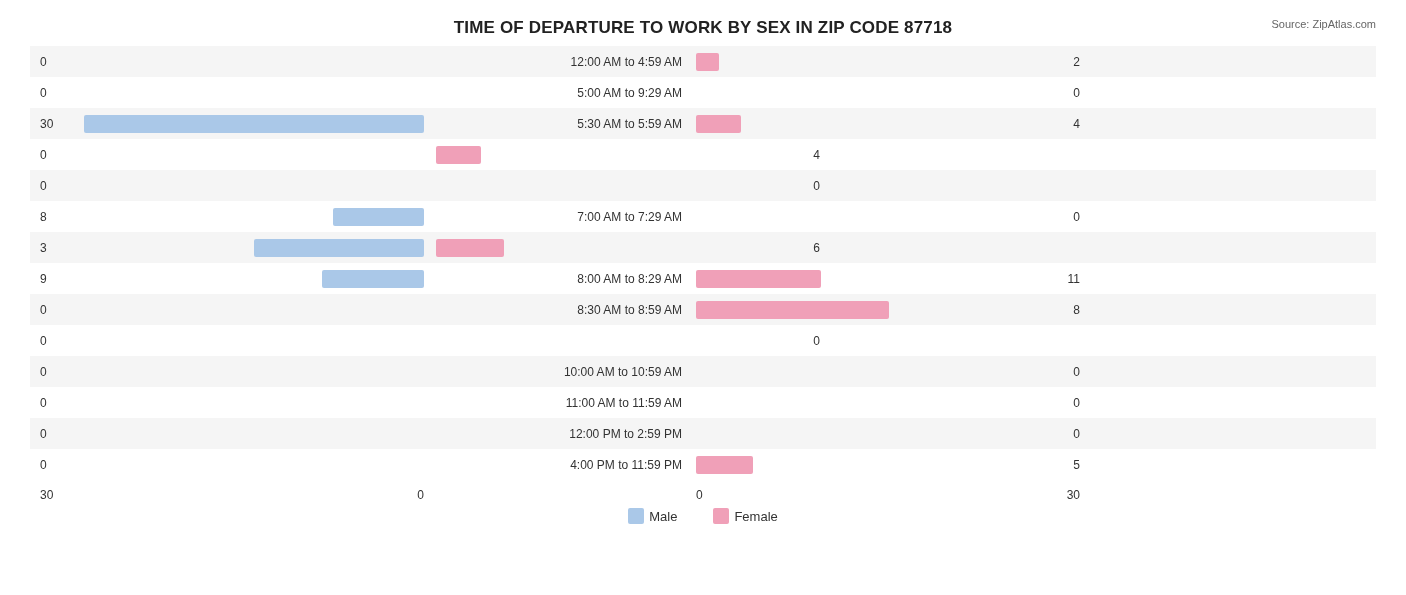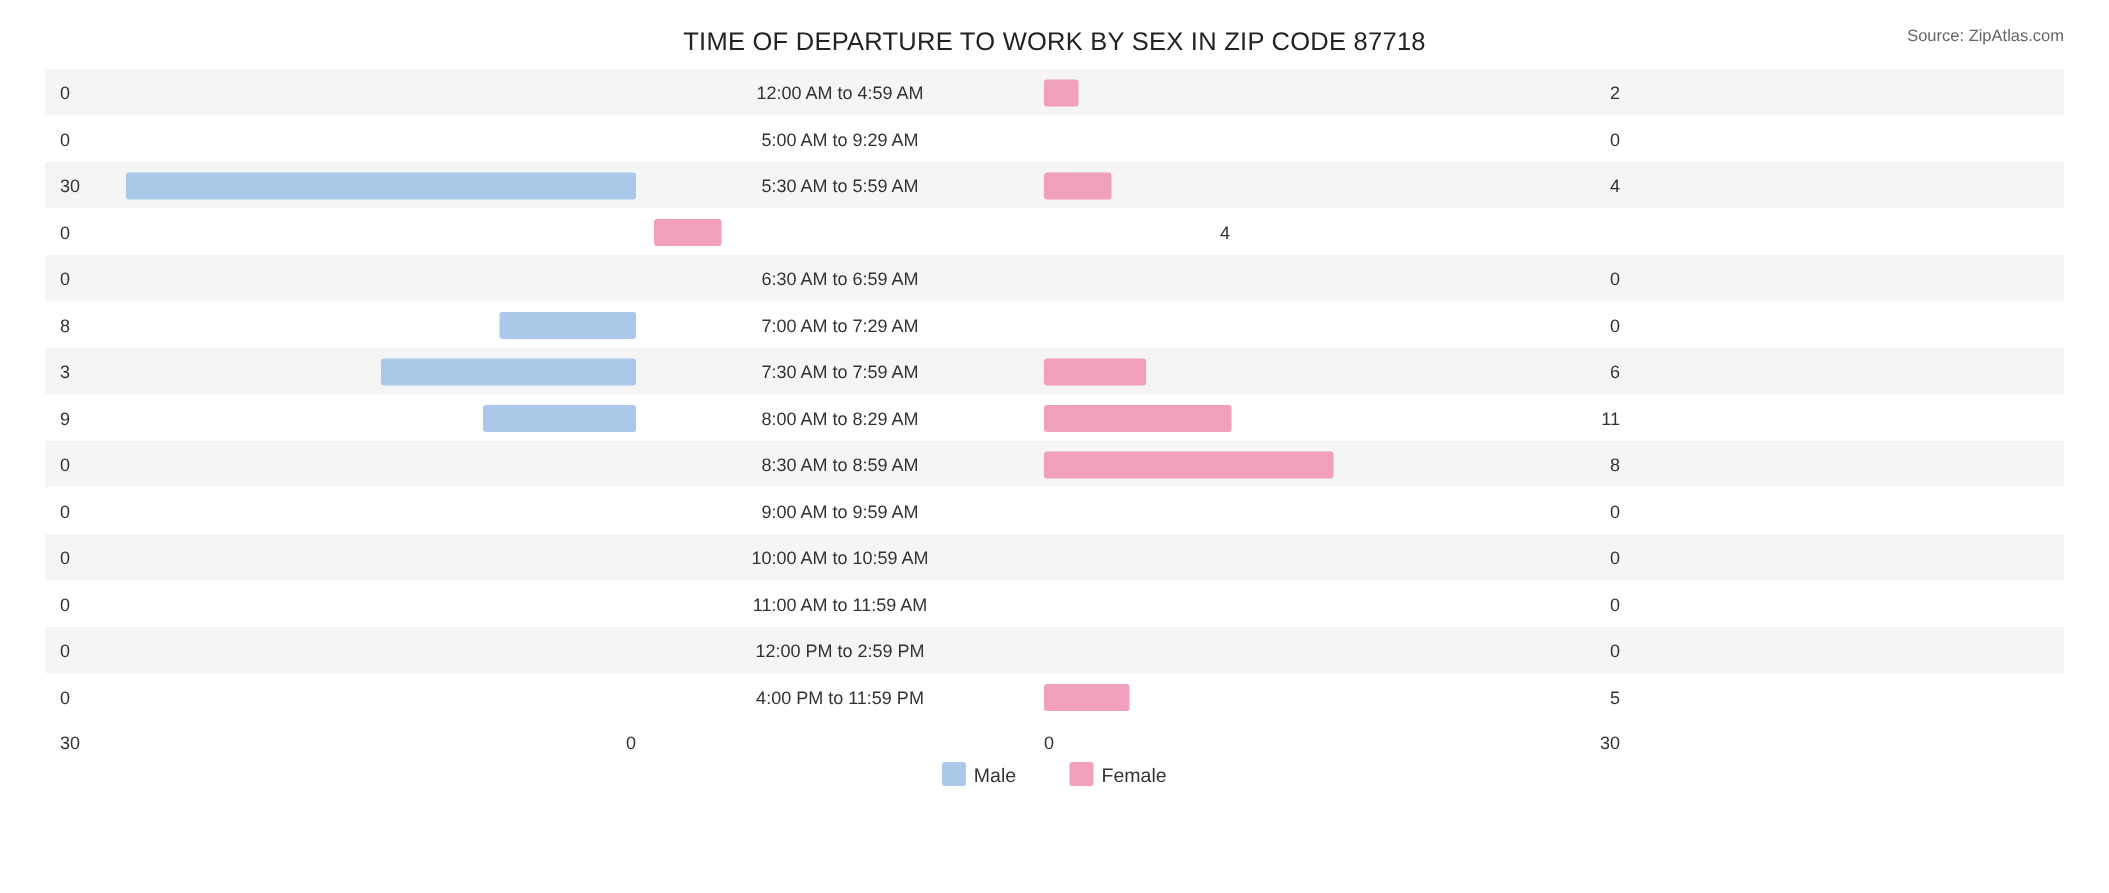--- a/index.html
+++ b/index.html
@@ -12,21 +12,21 @@
     }
     .chart-container {
       width: 1406px;
       min-height: 595px;
       background: #fff;
       padding: 18px 30px 40px 30px;
       position: relative;
     }
     .chart-title {
       font-size: 17px;
-      font-weight: 400;
+      font-weight: 700;
       color: #222;
       text-align: center;
       margin-bottom: 6px;
       letter-spacing: 0.01em;
     }
     .chart-source {
       position: absolute;
       top: 18px;
       right: 30px;
       font-size: 11px;
@@ -71,21 +71,21 @@
       width: 100%;
     }
     .bar-male {
       background: #aac8e8;
       height: 18px;
       border-radius: 2px;
       min-width: 0;
     }
     .center-label {
       width: 260px;
-      text-align: center;
+      text-align: right;
       font-size: 12px;
       color: #333;
       flex-shrink: 0;
       padding: 0 8px;
     }
     .right-section {
       width: 400px;
       display: flex;
       align-items: center;
       padding-left: 6px;
@@ -206,21 +206,20 @@
         <span class="right-value">4</span>
       </div>
     </div>
       <div class="bar-row">
       <div class="left-section">
         <span class="left-value">0</span>
         <div class="left-bar-wrap">
           <div class="bar-male" style="width:0px;"></div>
         </div>
       </div>
-      <div class="center-label">6:30 AM to 6:59 AM</div>
       <div class="right-section">
         <div class="bar-female" style="width:0px;"></div>
         <span class="right-value">0</span>
       </div>
     </div>
       <div class="bar-row">
       <div class="left-section">
         <span class="left-value">8</span>
         <div class="left-bar-wrap">
           <div class="bar-male" style="width:90.66666666666667px;"></div>
@@ -232,21 +231,20 @@
         <span class="right-value">0</span>
       </div>
     </div>
       <div class="bar-row">
       <div class="left-section">
         <span class="left-value">3</span>
         <div class="left-bar-wrap">
           <div class="bar-male" style="width:170px;"></div>
         </div>
       </div>
-      <div class="center-label">7:30 AM to 7:59 AM</div>
       <div class="right-section">
         <div class="bar-female" style="width:68px;"></div>
         <span class="right-value">6</span>
       </div>
     </div>
       <div class="bar-row">
       <div class="left-section">
         <span class="left-value">9</span>
         <div class="left-bar-wrap">
           <div class="bar-male" style="width:102px;"></div>
@@ -271,21 +269,20 @@
         <span class="right-value">8</span>
       </div>
     </div>
       <div class="bar-row">
       <div class="left-section">
         <span class="left-value">0</span>
         <div class="left-bar-wrap">
           <div class="bar-male" style="width:0px;"></div>
         </div>
       </div>
-      <div class="center-label">9:00 AM to 9:59 AM</div>
       <div class="right-section">
         <div class="bar-female" style="width:0px;"></div>
         <span class="right-value">0</span>
       </div>
     </div>
       <div class="bar-row">
       <div class="left-section">
         <span class="left-value">0</span>
         <div class="left-bar-wrap">
           <div class="bar-male" style="width:0px;"></div>

